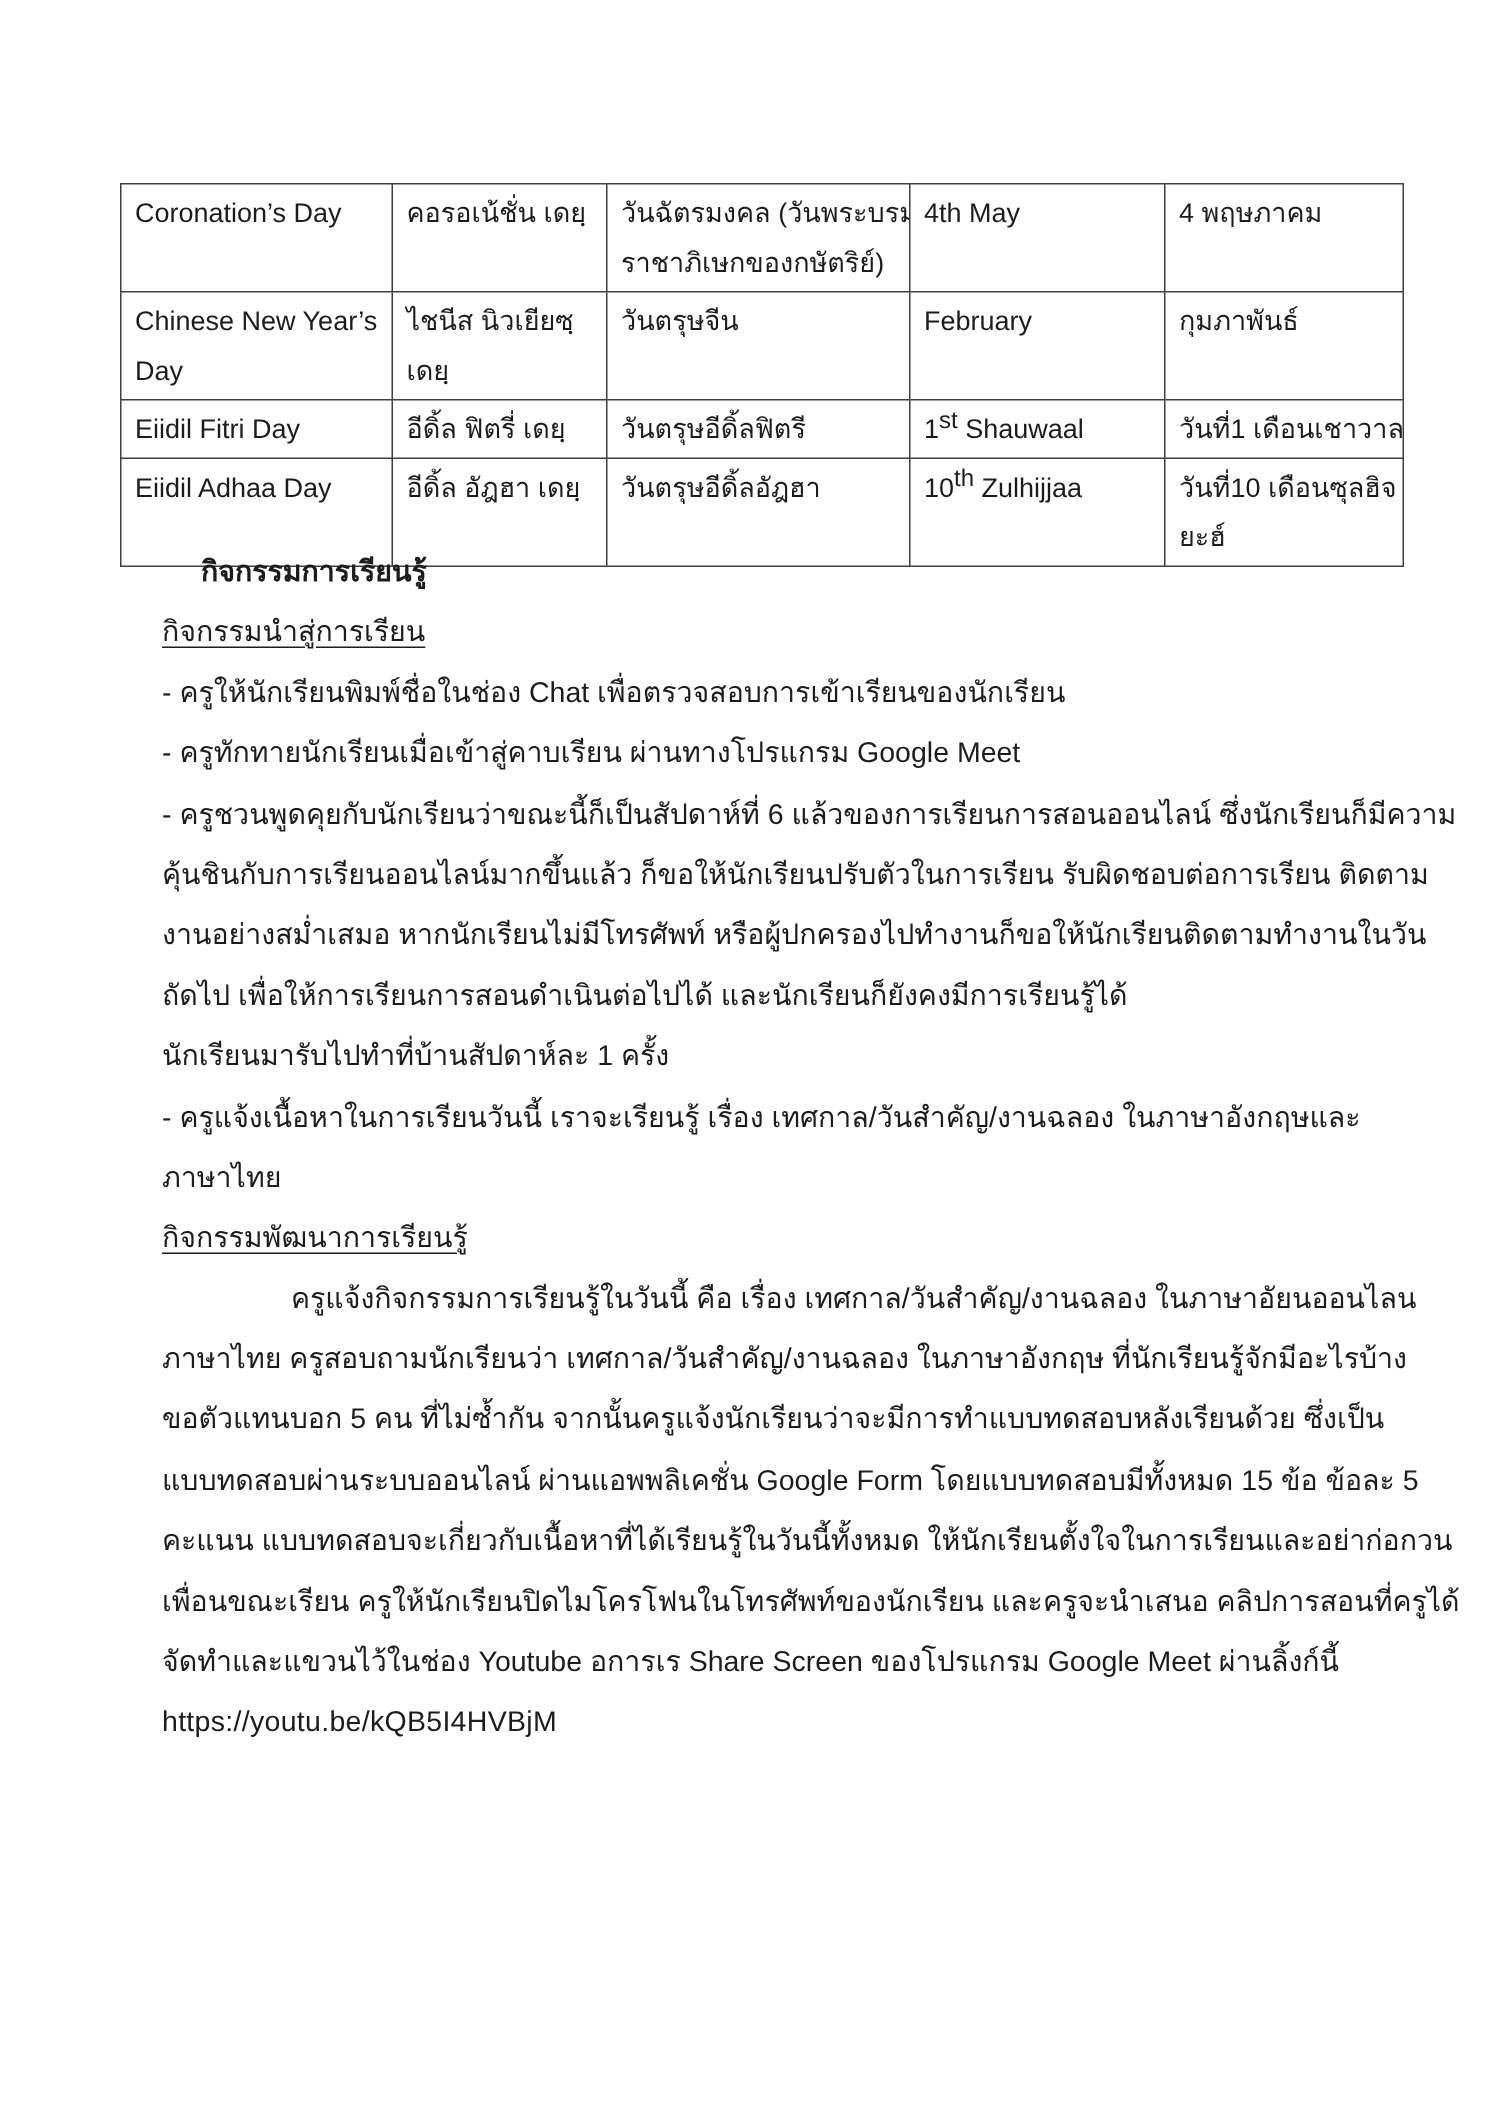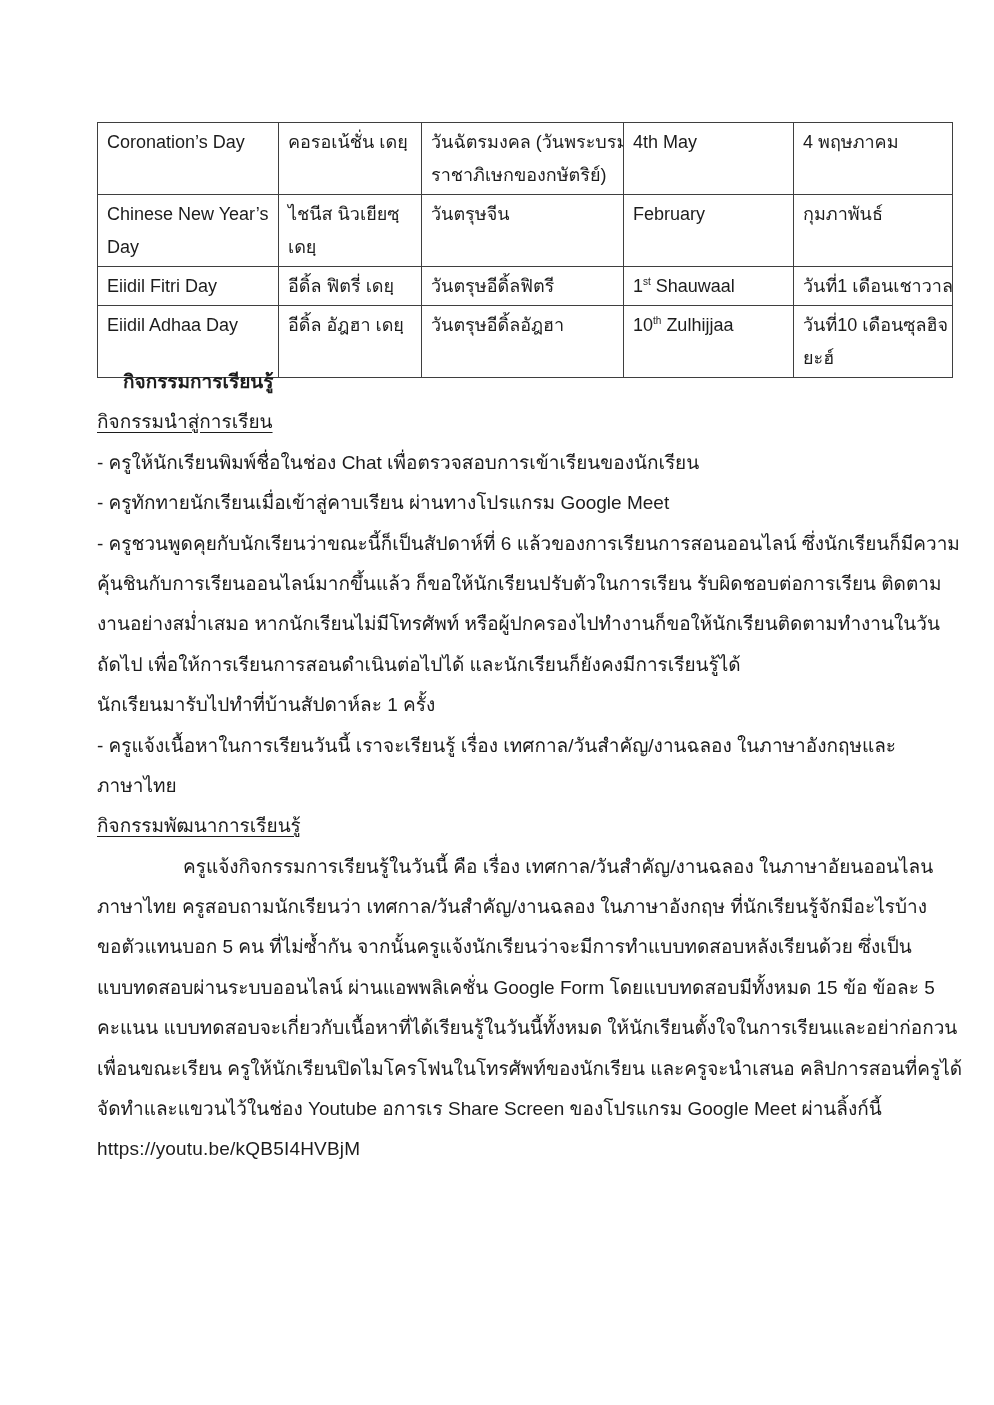--- a/index.html
+++ b/index.html
@@ -8,50 +8,50 @@
     width: 994px;
     height: 1405px;
     background: #ffffff;
     font-family: "Liberation Sans", "DejaVu Sans", sans-serif;
     color: #1c1c1c;
     overflow: hidden;
   }
   
   .doc-table {
     position: absolute;
-    left: 97px;
+    left: 80px;
     top: 122px;
     width: 855px;
     border-collapse: collapse;
     table-layout: fixed;
   }
   .doc-table td {
     border: 1.5px solid #3f3f3f;
     vertical-align: top;
     padding: 3px 8px 2px 9px;
     font-size: 18px;
     line-height: 33px;
     overflow: hidden;
   }
   .doc-table td .cell-line { height: 33px; white-space: nowrap; }
   .doc-table sup {
-    font-size: 10px;
+    font-size: 16px;
     line-height: 0;
     vertical-align: super;
   }
   
   .text-block {
     position: absolute;
     left: 97px;
     top: 362px;
     width: 870px;
     font-size: 19px;
     line-height: 40.4px;
   }
-  .tline { height: 40.4px; white-space: nowrap; }
+  .tline { height: 40.4px; white-space: nowrap; margin-left: 11px; }
   .tline.heading { font-weight: bold; padding-left: 26px; }
   .tline.underline { text-decoration: underline; text-underline-offset: 4px; }
   .tline.indent { padding-left: 86px; }
   .tline.url { letter-spacing: 0.2px; }
 </style>
 </head>
 <body>
 
 <div class="page">
 

